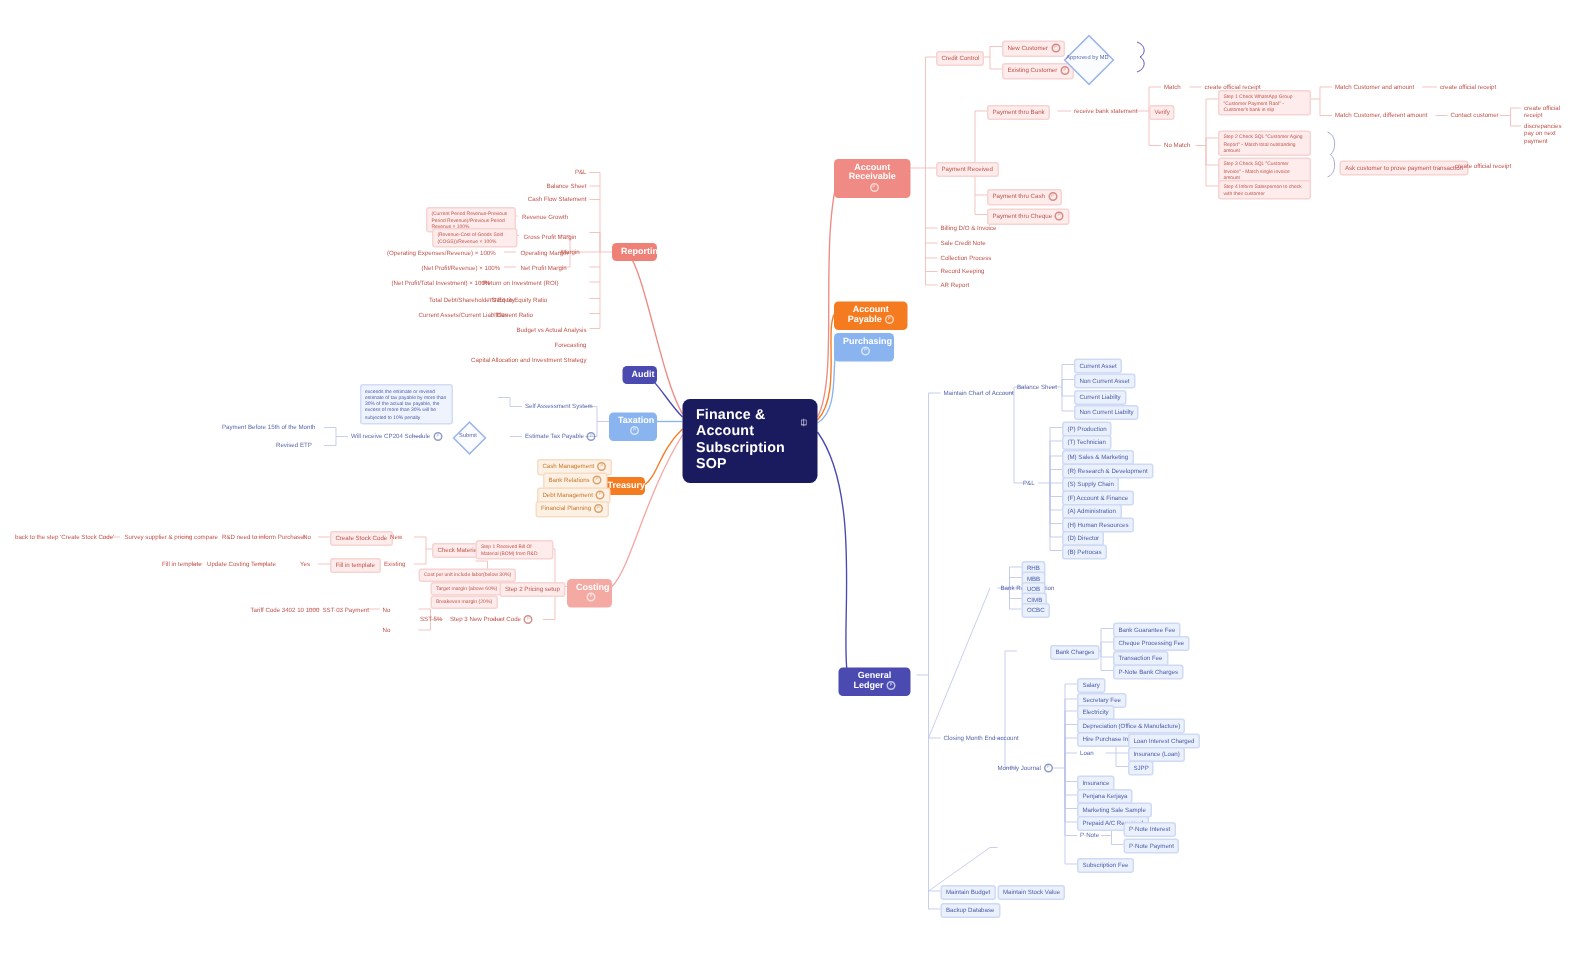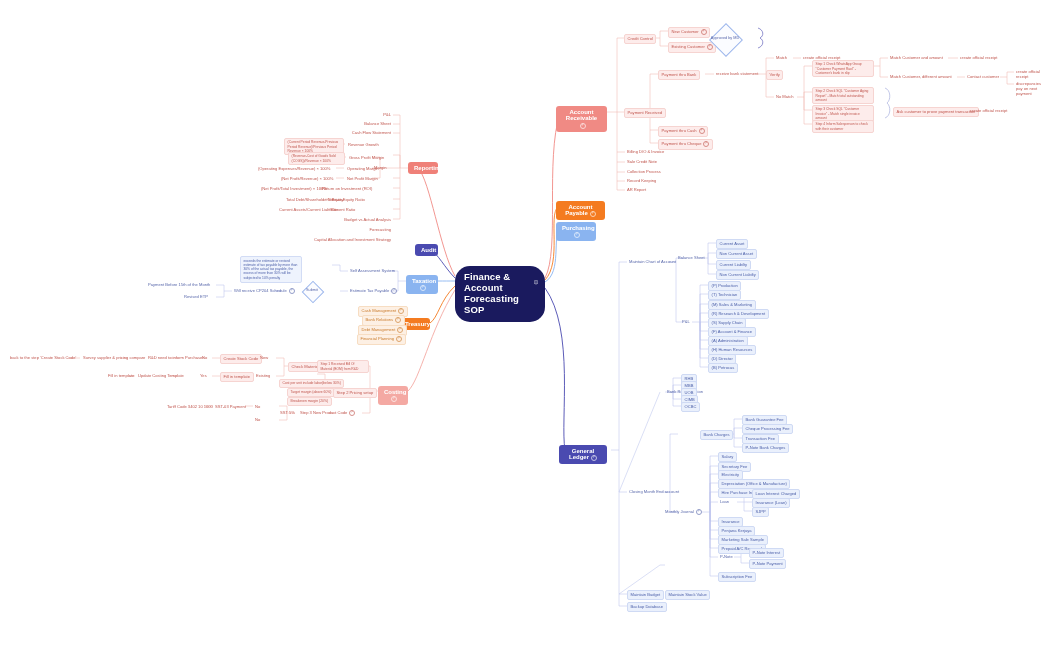--- a/index.html
+++ b/index.html
@@ -3,21 +3,21 @@
 <meta charset="utf-8">
 <style>
   html,body{margin:0;padding:0;background:#ffffff;}
   body{width:1050px;height:650px;position:relative;overflow:hidden;
        font-family:"Liberation Sans","DejaVu Sans",sans-serif;}
   #canvas{position:absolute;left:0;top:0;width:1050px;height:650px;}
   svg.links{position:absolute;left:0;top:0;width:1050px;height:650px;pointer-events:none;}
   .node{position:absolute;box-sizing:border-box;white-space:normal;line-height:1.15;}
 
   
-  .root{background:#1a1a5e;color:#ffffff;border-radius:15px;padding:6px 9px;
+  .root{background:#1a1a5e;color:#ffffff;border-radius:5px;padding:6px 9px;
         font-size:9.5px;font-weight:bold;text-align:left;letter-spacing:.1px;}
   .root .rootline{display:block;}
 
   
   .l1{border-radius:3px;padding:2.5px 6px;font-size:6px;font-weight:bold;color:#fff;text-align:center;}
   .l1.red{background:#f08a84;}
   .l1.orange{background:#f47b20;}
   .l1.blue{background:#8ab4f0;}
   .l1.indigo{background:#4a4ab0;}
   .l1.pink{background:#f4a9a3;}
@@ -215,21 +215,21 @@
     <g fill="none" stroke="#4a4ab0" stroke-width="0.6">
       <path d="M758 28 C 764 30, 764 36, 760 38 C 764 40, 764 46, 758 48"></path>
     </g>
     <g fill="none" stroke="#9ba3d8" stroke-width="0.6">
       <path d="M885 88 C 891 90, 891 100, 887 103 C 891 106, 891 116, 885 118"></path>
     </g>
   </svg>
 
   <div class="node root" style="left:455px;top:266px;width:90px;">
     <span class="rootline">Finance &amp; Account</span>
-    <span class="rootline">Forecasting SOP</span>
+    <span class="rootline">Subscription SOP</span>
     <span style="position:absolute;right:7px;top:14px;font-size:5px;opacity:.8;">⎅</span>
   </div>
 
   <div class="node l1 red" style="left:556px;top:106px;width:51px;">
     <span>Account Receivable</span><span class="badge">P</span>
   </div>
   <div class="node l1 orange" style="left:556px;top:201px;width:49px;">
     <span>Account Payable</span><span class="badge">P</span>
   </div>
   <div class="node l1 blue" style="left:556px;top:222px;width:40px;">

